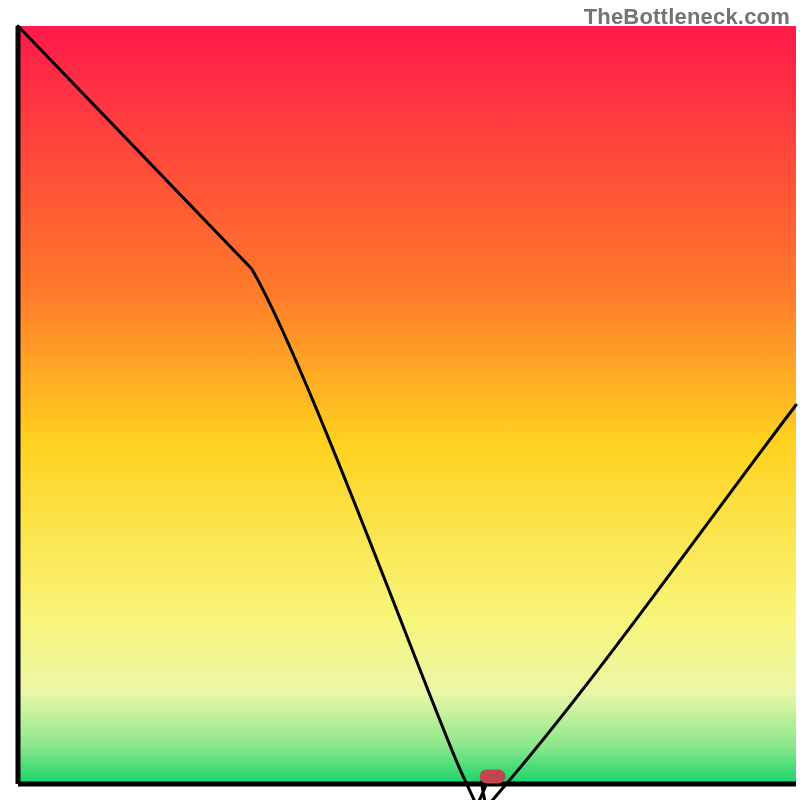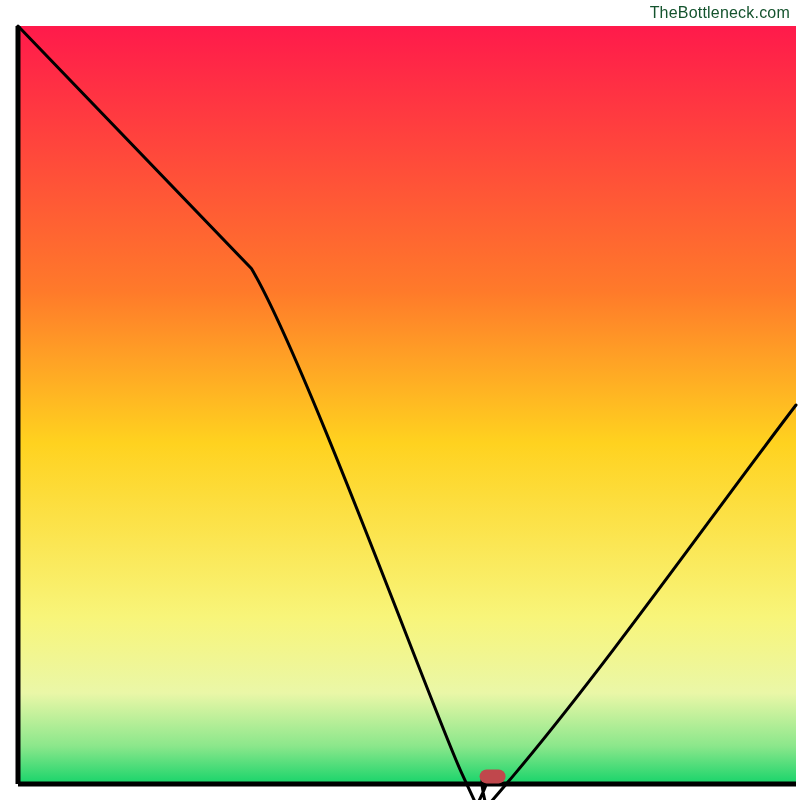--- a/index.html
+++ b/index.html
@@ -12,23 +12,23 @@
   }
   .container {
     position: relative;
     width: 800px;
     height: 800px;
   }
   .watermark {
     position: absolute;
     top: 4px;
     right: 10px;
-    font-size: 16px;
-    font-weight: 400;
-    color: #14532d;
+    font-size: 22px;
+    font-weight: 700;
+    color: #737373;
     letter-spacing: 0.2px;
   }
   svg {
     display: block;
   }
 </style>
 </head>
 <body>
 
 <div class="container">

